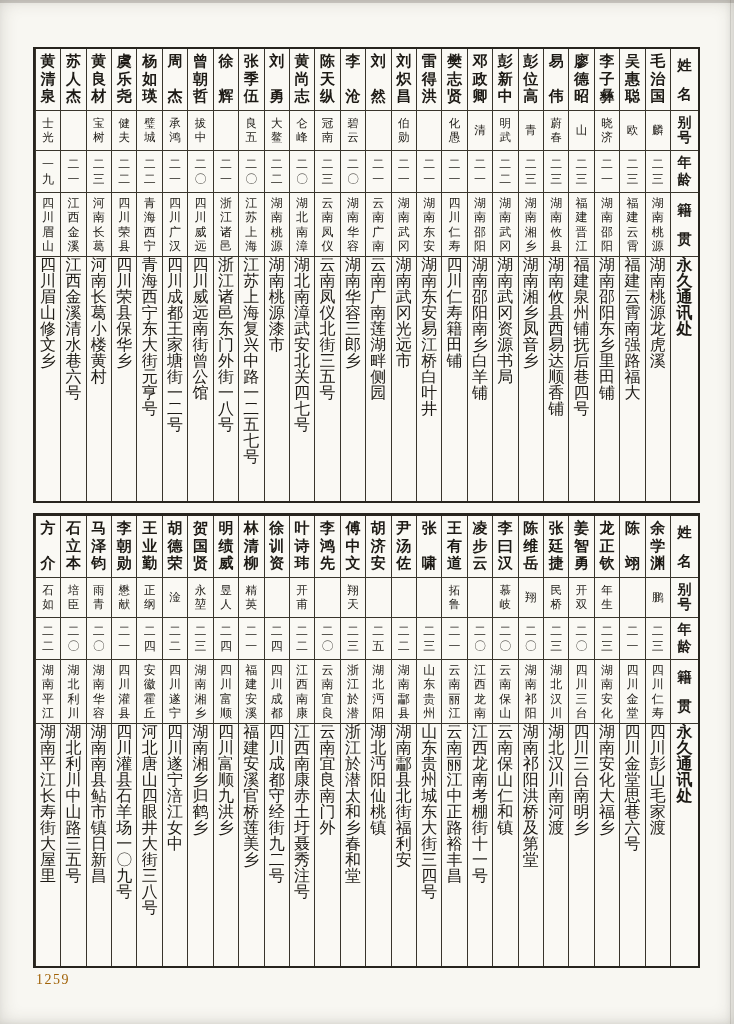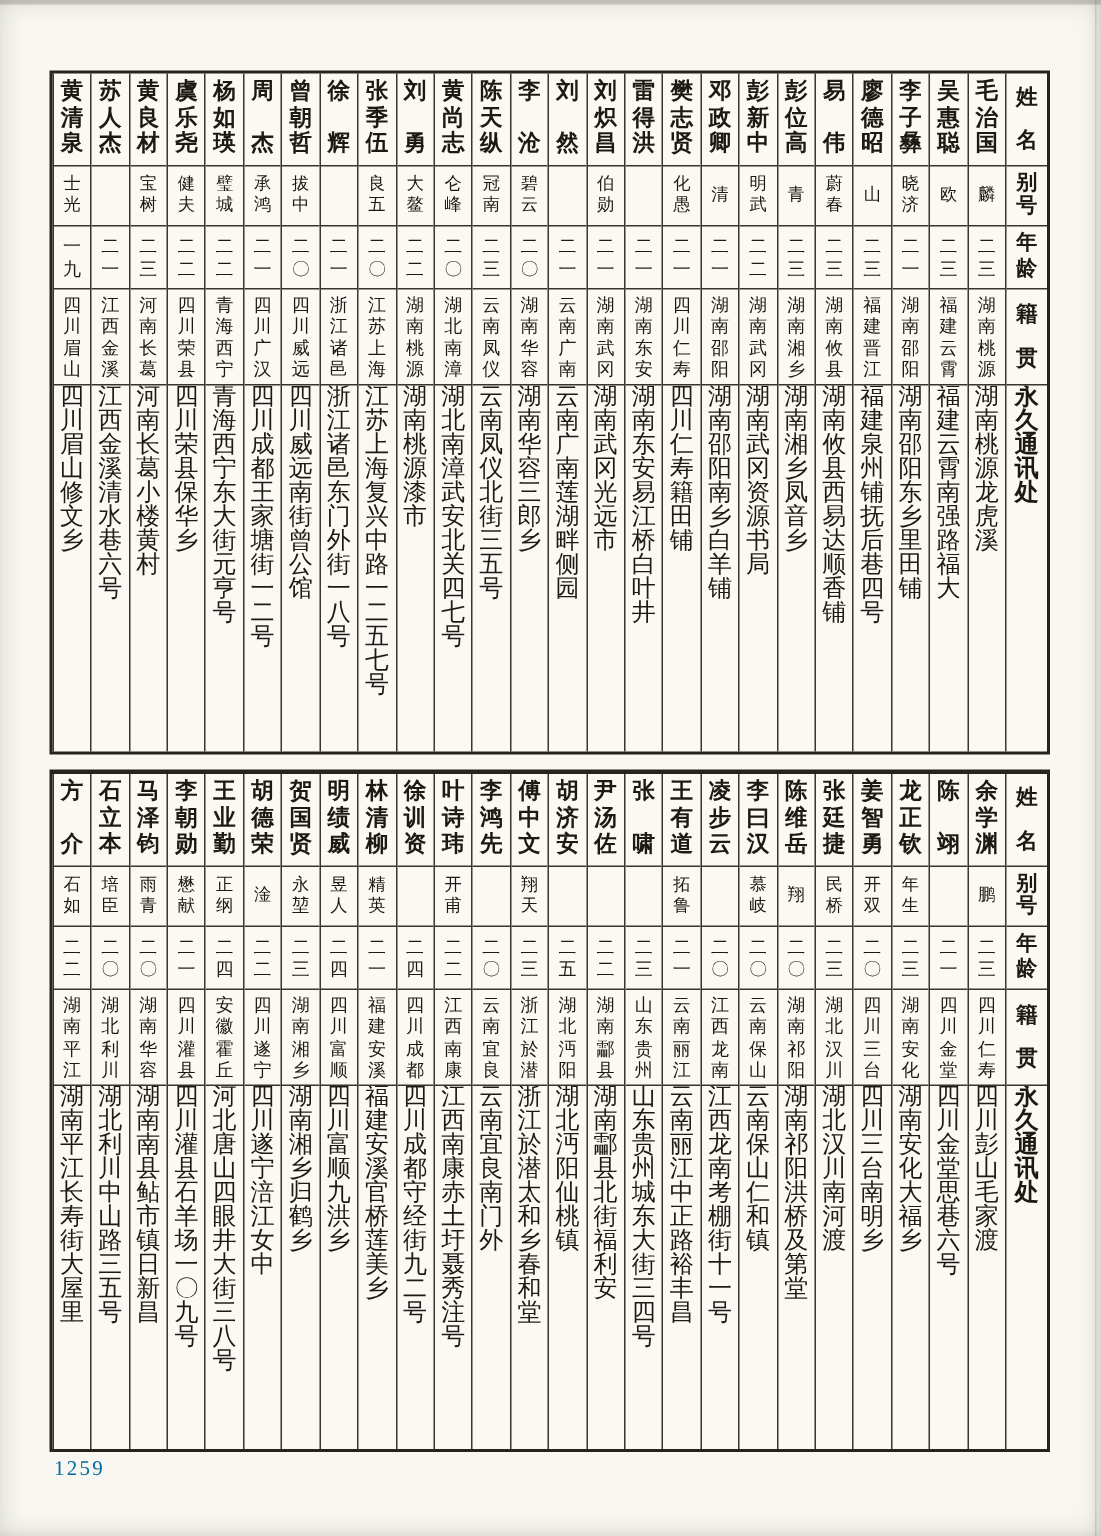--- a/index.html
+++ b/index.html
@@ -48,21 +48,21 @@
   .c-age   {justify-content:center;gap:3px;font-size:12px;}
   .c-native{justify-content:space-evenly;font-size:12px;padding:2px 0;}
   
   .h-cell{font-weight:bold;}
   .h-name  {justify-content:space-between;padding:9px 0;font-size:14.5px;}
   .h-alias {justify-content:space-between;padding:5px 0;font-size:14px;}
   .h-age   {justify-content:space-between;padding:5px 0;font-size:14px;}
   .h-native{justify-content:space-between;padding:10px 0;font-size:14.5px;}
   .page-number{
     position:absolute;left:36px;top:972px;
-    font-size:14px;letter-spacing:1.5px;color:#0369a1;
+    font-size:14px;letter-spacing:1.5px;color:#a16207;
     font-family:"Liberation Serif","DejaVu Serif",serif;
   }
   
   .edge-top{position:absolute;left:0;top:0;width:734px;height:3px;background:rgba(90,85,75,.25);}
   .edge-right{position:absolute;right:3px;top:0;width:1px;height:1024px;background:rgba(90,85,75,.18);}
 </style>
 </head>
 <body>
 
 <div class="page">

